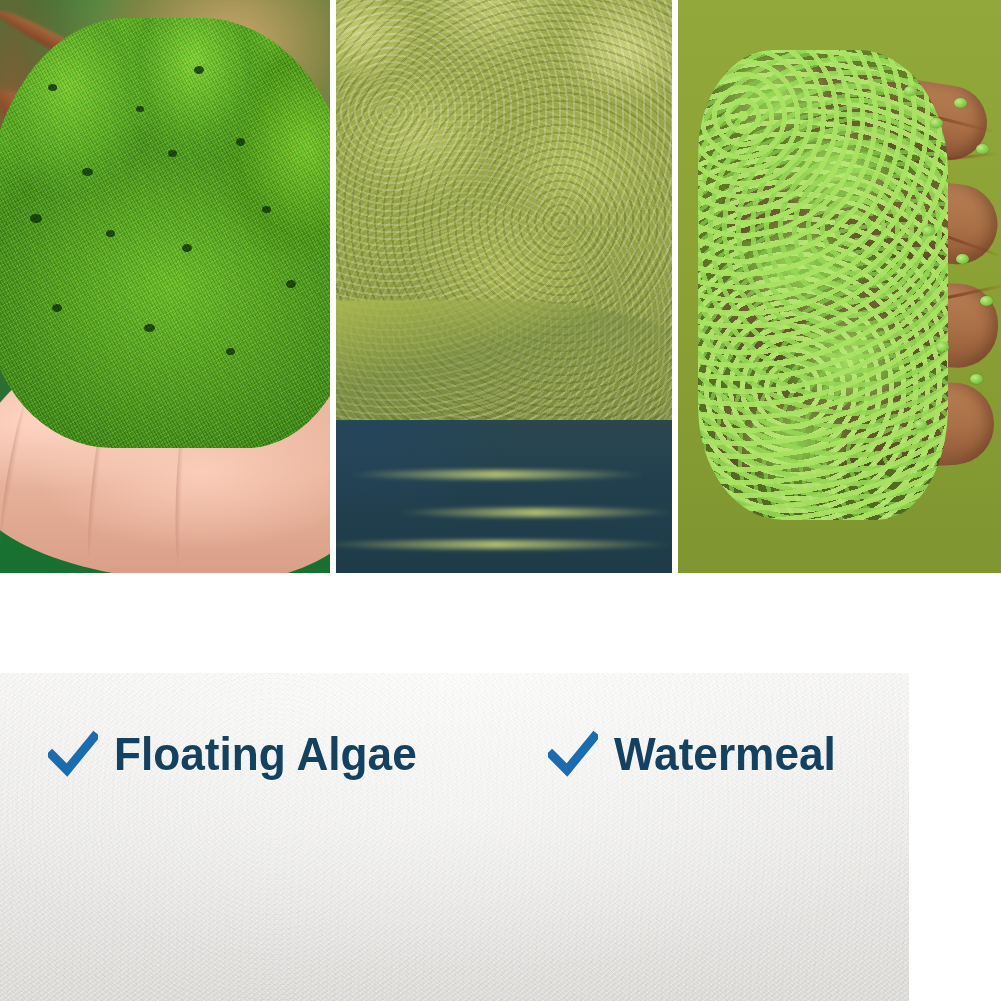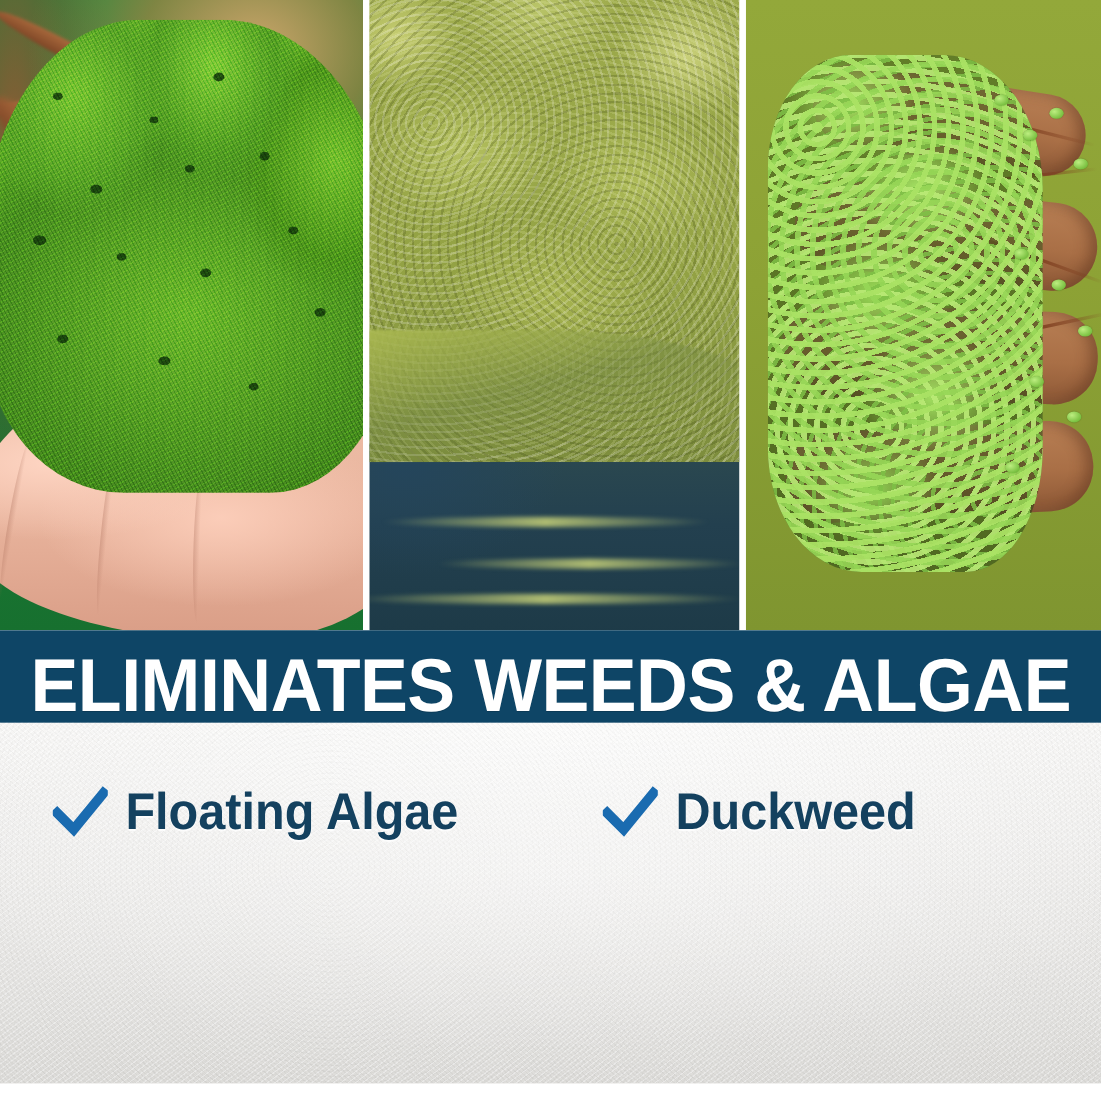--- a/index.html
+++ b/index.html
@@ -230,22 +230,22 @@
     line-height: 1;
     white-space: nowrap;
     transform: scaleX(0.96);
     transform-origin: center;
     text-shadow: 0 1px 0 rgba(0,0,0,.15);
   }
 
   
   .checklist {
     position: absolute;
-    left: 0; top: 657px;
-    width: 1001px;
+    left: 0; top: 673px;
+    width: 909px;
     height: 328px;
     background:
       radial-gradient(ellipse 120% 100% at 50% 0%, #fbfbfa 0%, #f1f0ee 55%, #e9e8e5 100%);
     overflow: hidden;
   }
   .checklist::before {
     content:"";
     position:absolute; inset:0;
     background-image:
       repeating-linear-gradient(41deg, rgba(0,0,0,.030) 0px, rgba(0,0,0,.030) 1px, rgba(0,0,0,0) 1px, rgba(0,0,0,0) 3px),
@@ -360,41 +360,38 @@
         <div class="p3-leaf" style="left:214px;top:186px;"></div>
         <div class="p3-leaf" style="left:248px;top:214px;"></div>
         <div class="p3-leaf" style="left:272px;top:256px;"></div>
         <div class="p3-leaf" style="left:228px;top:302px;"></div>
         <div class="p3-leaf" style="left:262px;top:334px;"></div>
         <div class="p3-leaf" style="left:206px;top:380px;"></div>
       </div>
     </div>
   </div>
 
-  <div class="banner">
-    <div class="banner-title">ELIMINATES WEEDS &amp; ALGAE</div>
-  </div>
 
   <div class="checklist">
     <div class="grid">
 
       <div class="item col-left">
         <svg class="check" viewBox="0 0 50 50">
           <path d="M4 26 L19 41 L46 8" fill="none" stroke="#1a6bb0" stroke-width="9" stroke-linecap="square" stroke-linejoin="miter"></path>
         </svg>
         <span class="item-label">Floating Algae</span>
       </div>
 
 
-
-
       <div class="item col-left">
         <svg class="check" viewBox="0 0 50 50">
           <path d="M4 26 L19 41 L46 8" fill="none" stroke="#1a6bb0" stroke-width="9" stroke-linecap="square" stroke-linejoin="miter"></path>
         </svg>
-        <span class="item-label">Duckweed</span>
+        <span class="item-label">Watermeal</span>
       </div>
+
+
 
 
     </div>
   </div>
 
 </div>
 
 </body></html>

